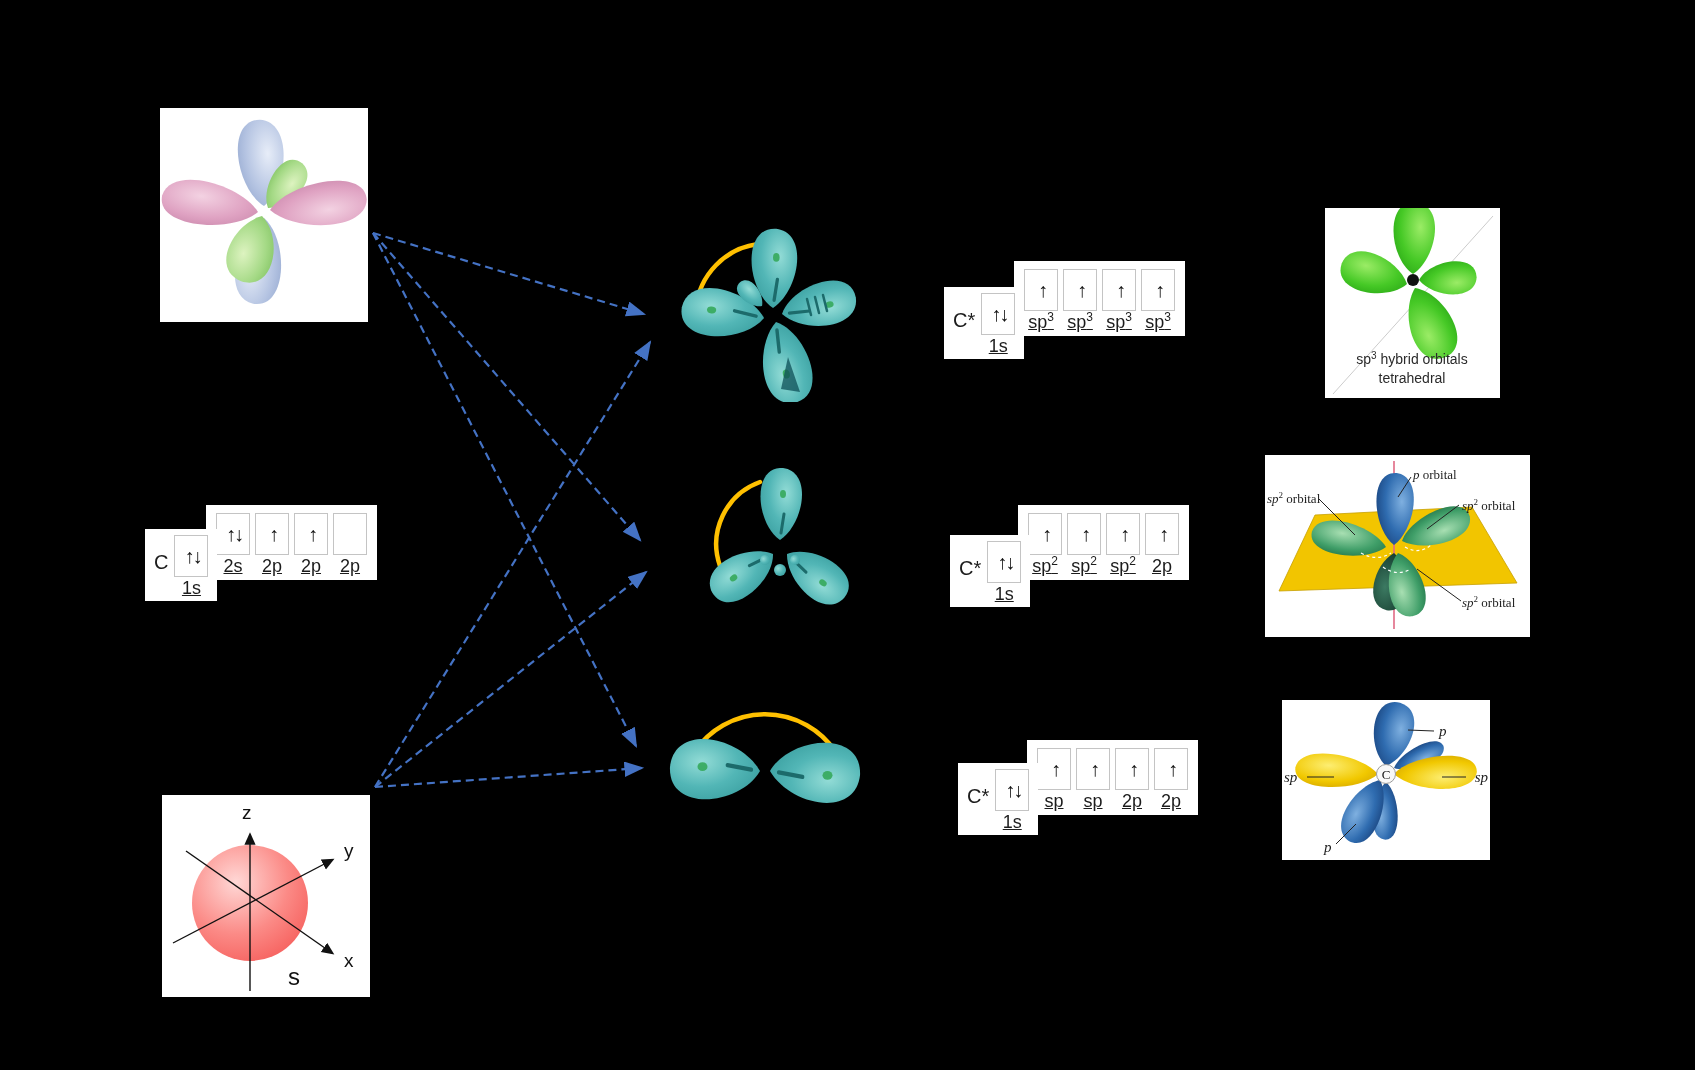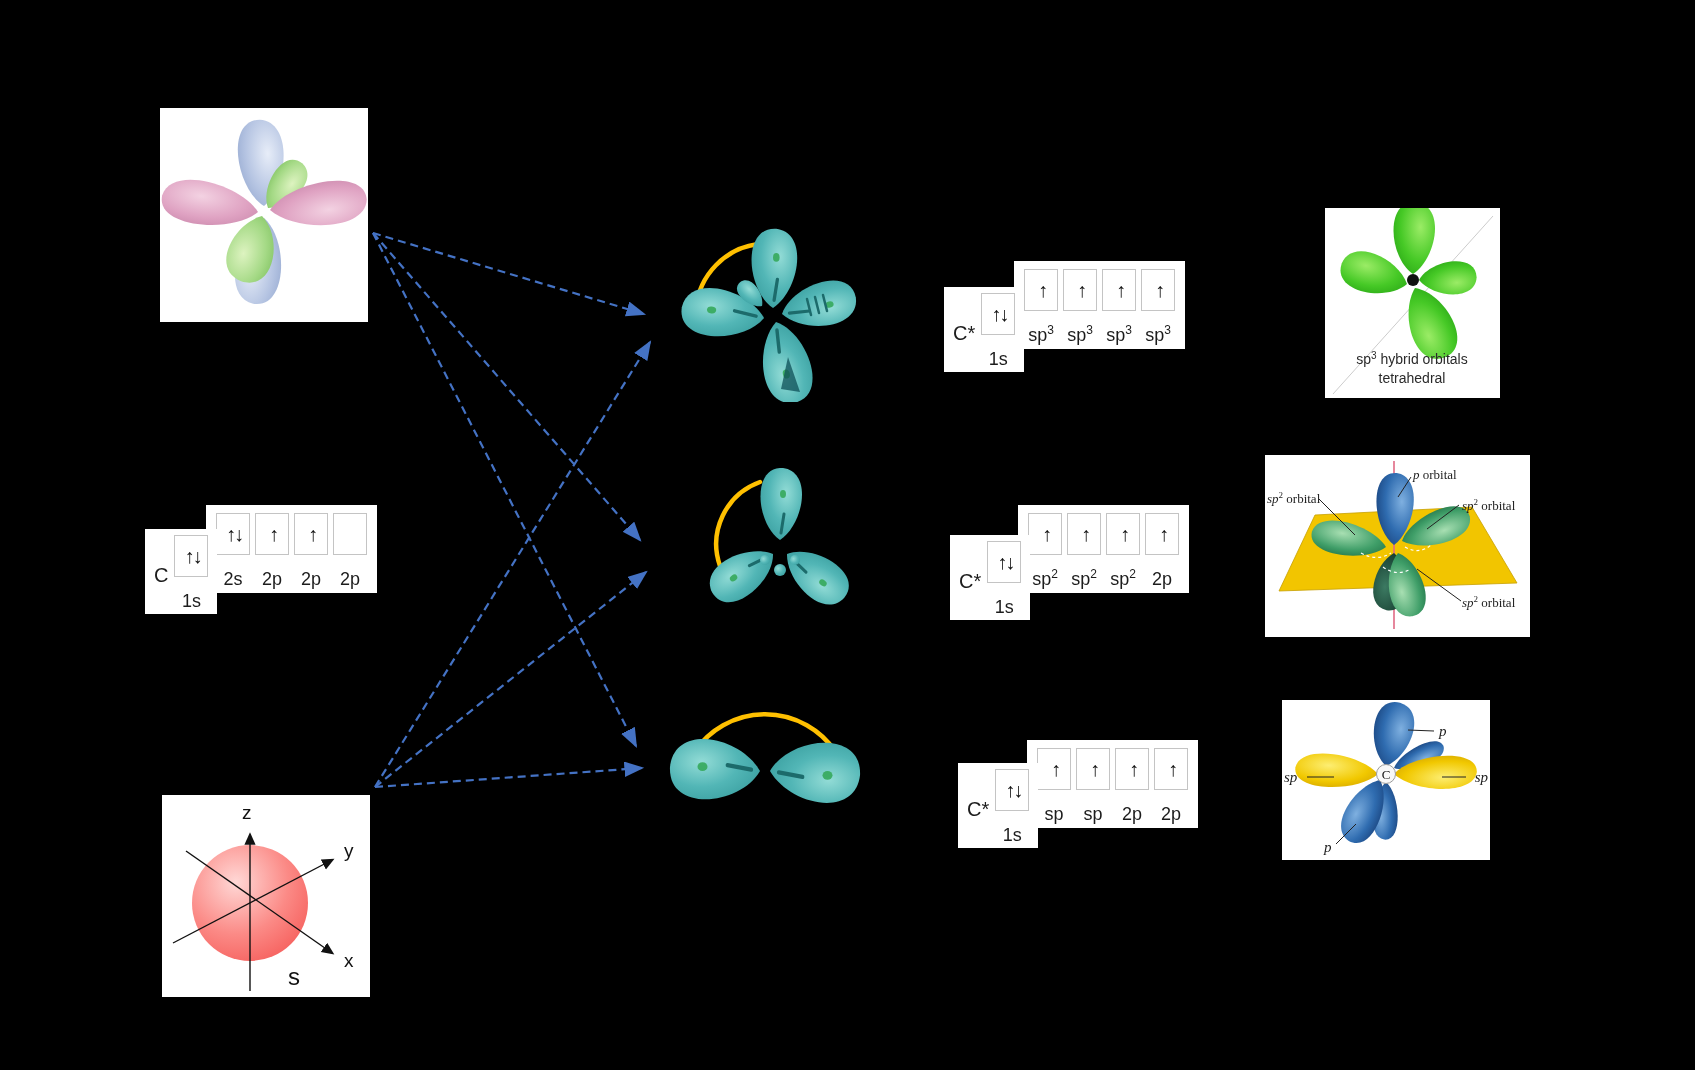--- a/index.html
+++ b/index.html
@@ -8,21 +8,21 @@
   .imgpanel{position:absolute;background:#fff;}
   svg{display:block;}
   
   .cfgrow{position:absolute;}
   .cfg-left{position:absolute;background:#fff;display:flex;align-items:flex-end;gap:6px;padding:6px 9px 4px 9px;}
   .elem{font-size:20px;color:#1c1c1c;margin-bottom:25px;line-height:1;}
   .corecol,.boxcol{display:flex;flex-direction:column;align-items:center;}
   .obox{width:34px;height:42px;background:#fff;border:1.5px solid #c4c4c4;
         display:flex;align-items:center;justify-content:center;box-sizing:border-box;}
   .arr{font-size:20px;color:#111;letter-spacing:-2px;padding-left:2px;font-weight:500;}
-  .olabel{font-size:18px;color:#1c1c1c;margin-top:15px;line-height:1;}
+  .olabel{font-size:18px;color:#1c1c1c;margin-top:2px;line-height:1;text-decoration:underline;}
   .olabel sup{font-size:12px;line-height:0;}
   .cfg-boxes{position:absolute;background:#fff;display:flex;gap:5px;padding:8px 10px 5px 10px;}
 </style>
 </head>
 <body>
 
 <div id="stage">
 
   <svg width="0" height="0" style="position:absolute" aria-hidden="true">
     <defs>

